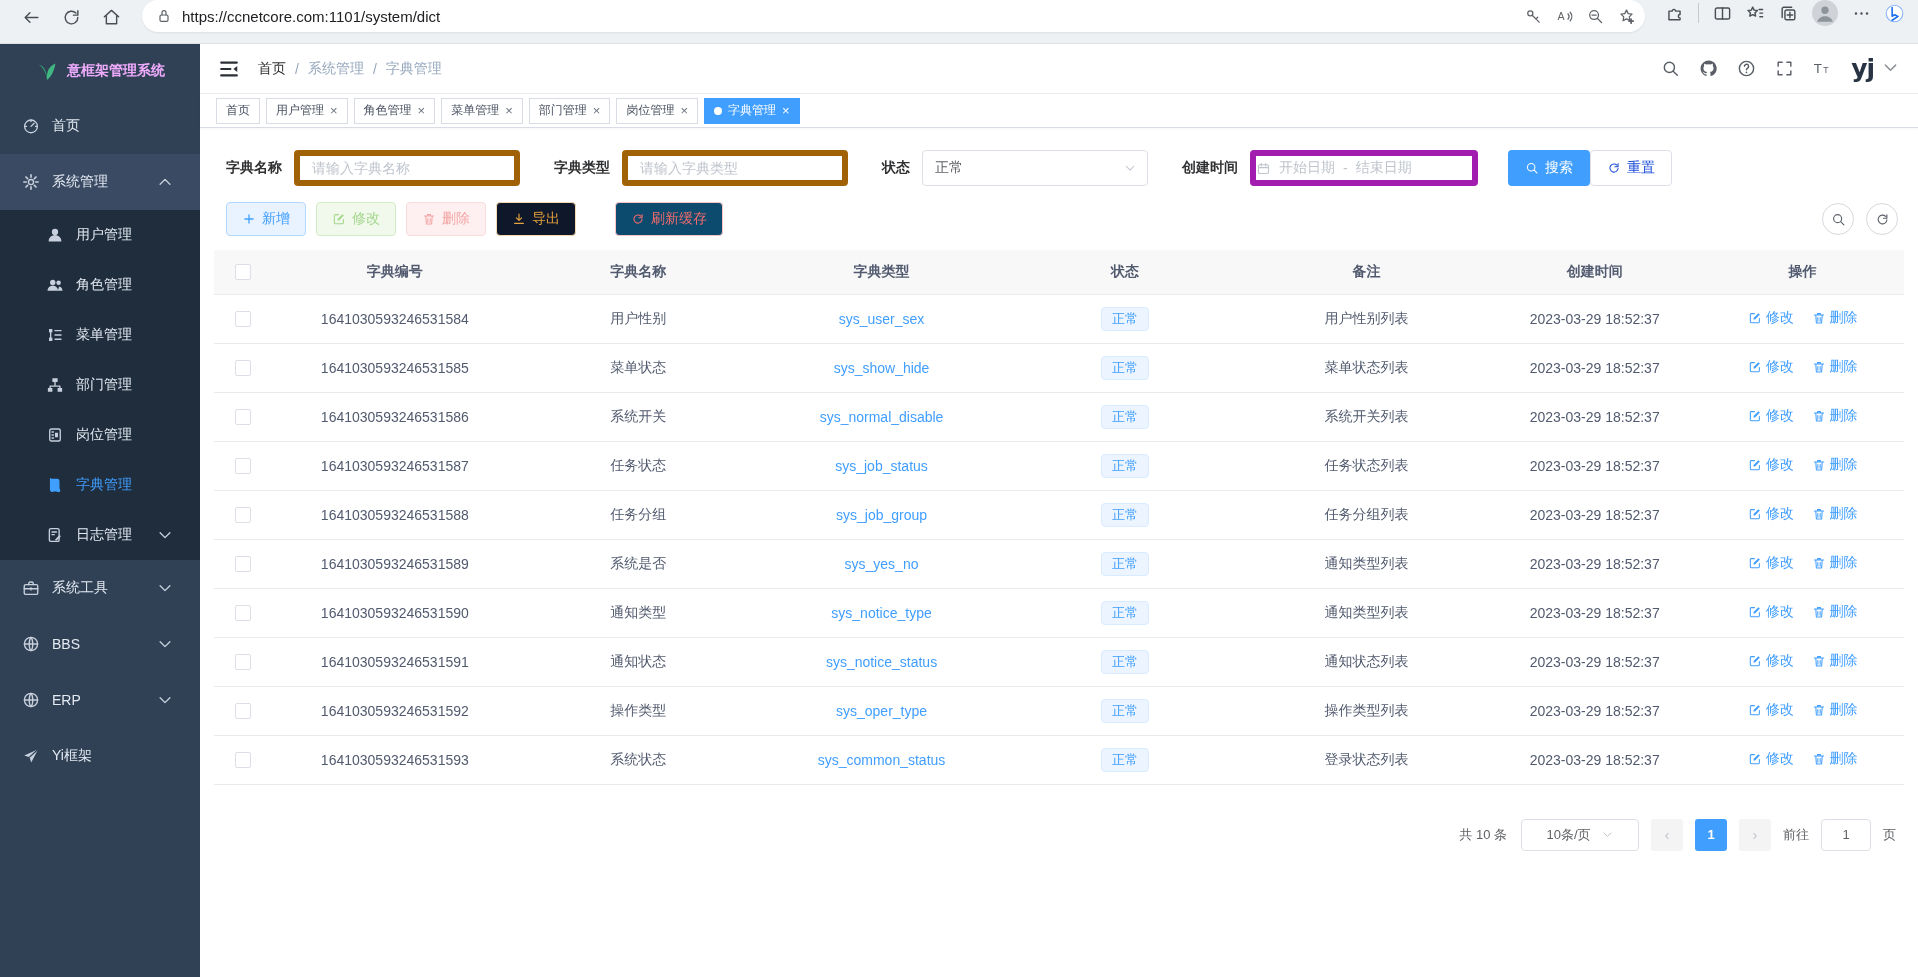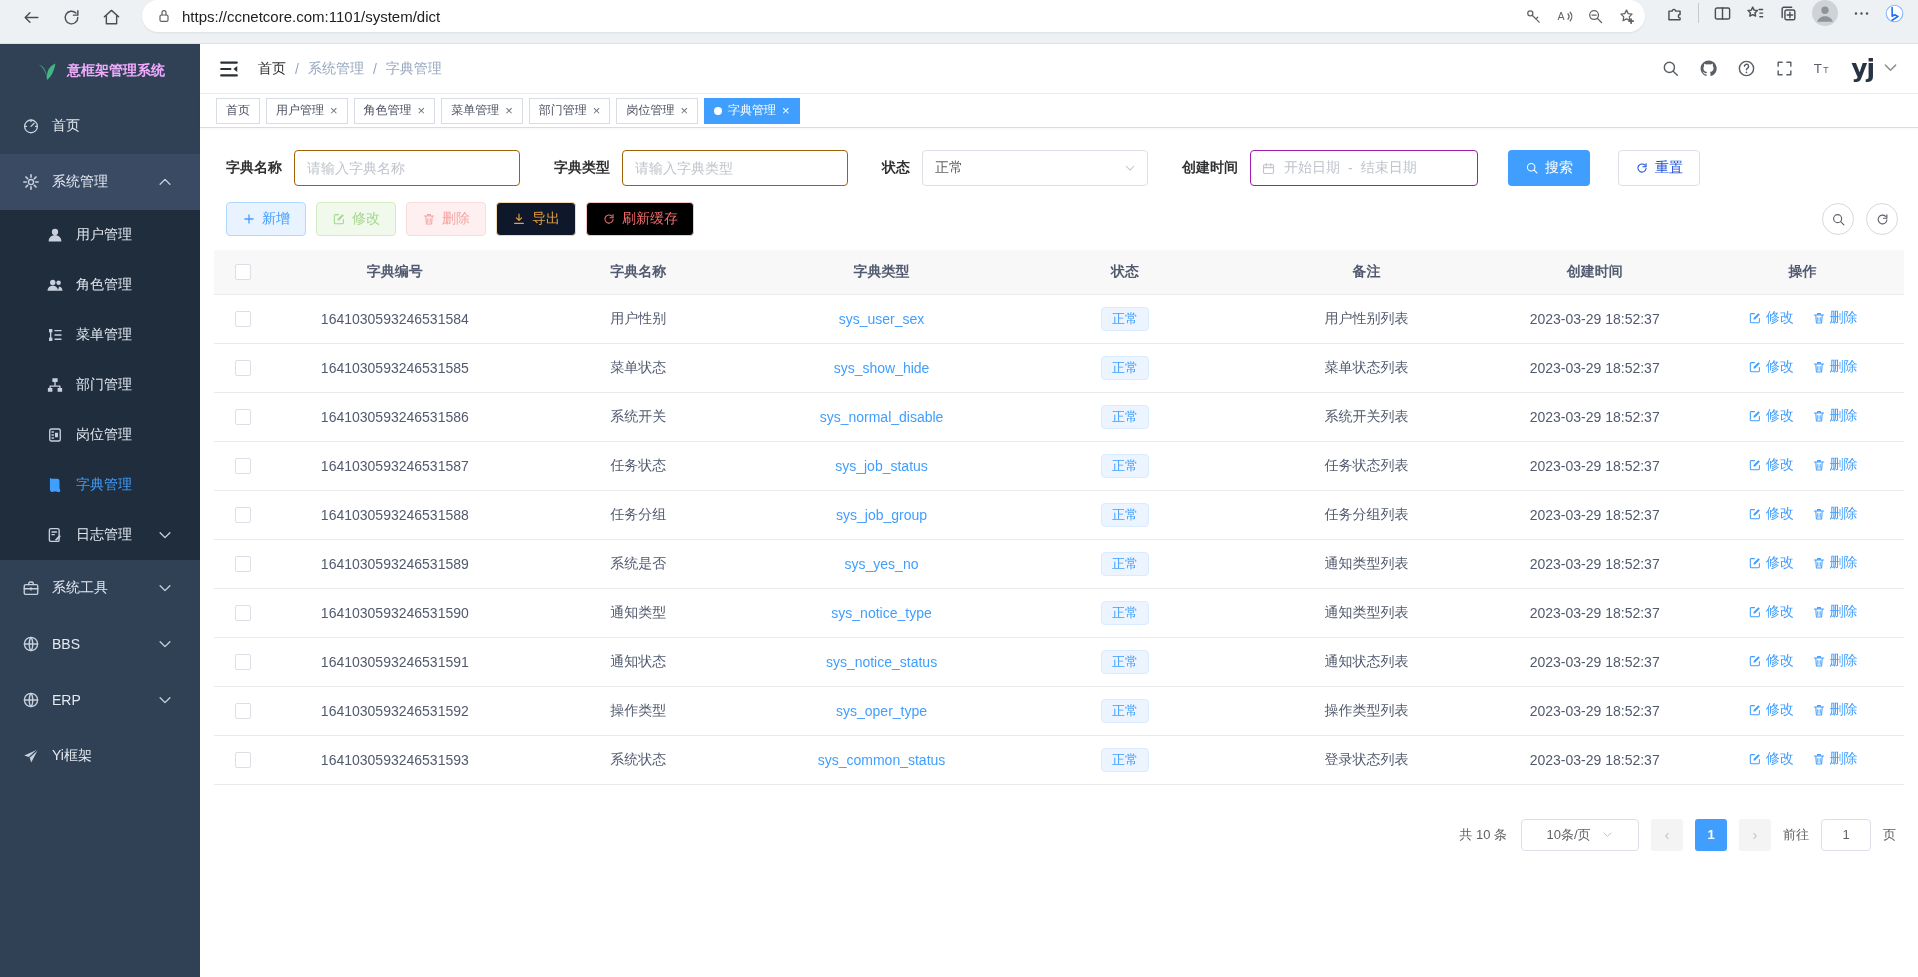--- a/index.html
+++ b/index.html
@@ -55,40 +55,40 @@
   .tags-view { height:34px; display:flex; align-items:center; gap:6px; padding:0 16px; border-bottom:1px solid #d8dce5; background:#fff; box-shadow:0 1px 3px rgba(0,0,0,.04); }
   .tag { display:inline-flex; align-items:center; height:26px; padding:0 9px; border:1px solid #d8dce5; background:#fff; color:#495060; font-size:12px; cursor:pointer; white-space:nowrap; }
   .tag .tag-close { margin-left:6px; font-size:13px; line-height:1; color:#6b7280; }
   .tag.active { background:#409eff; border-color:#409eff; color:#fff; }
   .tag.active::before { content:""; width:8px; height:8px; border-radius:50%; background:#fff; margin-right:6px; }
   .tag.active .tag-close { color:#fff; }
 
   
   .filter-row { display:flex; align-items:center; padding:22px 20px 0 26px; font-size:14px; color:#303133; }
   .f-label { font-weight:bold; margin-right:12px; white-space:nowrap; }
-  .f-input { width:226px; height:36px; border:1px solid #a16207; border-radius:4px; padding:0 12px; font-size:14px; color:#606266; font-family:inherit; margin-right:34px; }
+  .f-input { width:226px; height:36px; border:6px solid #a16207; border-radius:4px; padding:0 12px; font-size:14px; color:#606266; font-family:inherit; margin-right:34px; }
   .f-input::placeholder { color:#bfc4cc; }
   .f-select { width:226px; height:36px; border:1px solid #dcdfe6; border-radius:4px; padding:0 10px 0 12px; display:flex; align-items:center; color:#606266; margin-right:34px; cursor:pointer; }
   .f-select .sel-caret { margin-left:auto; width:14px; height:14px; color:#c0c4cc; }
-  .date-range { width:228px; height:36px; border:1px solid #a21caf; border-radius:4px; display:flex; align-items:center; padding:0 10px; color:#bfc4cc; gap:8px; margin-right:30px; }
+  .date-range { width:228px; height:36px; border:6px solid #a21caf; border-radius:4px; display:flex; align-items:center; padding:0 0; color:#bfc4cc; gap:8px; margin-right:30px; }
   .date-range .icon { width:15px; height:15px; color:#c0c4cc; }
   .btn { height:36px; border-radius:4px; display:inline-flex; align-items:center; justify-content:center; gap:6px; font-size:14px; cursor:pointer; border:1px solid transparent; padding:0 16px; white-space:nowrap; }
   .btn .icon { width:14px; height:14px; }
-  .btn-search { background:#409eff; color:#fff; margin-right:28px; }
+  .btn-search { background:#409eff; color:#fff; margin-right:0; }
   .btn-reset { background:#fff; color:#1d4ed8; border-color:#dcdfe6; }
 
   
   .toolbar { display:flex; align-items:center; padding:16px 20px 0 26px; }
   .tb-btn { height:34px; }
   .toolbar .btn { margin-right:10px; padding:0 15px; }
   .btn-add { background:#e8f3ff; border-color:#b3d8ff; color:#409eff; }
   .btn-edit { background:#f0f9eb; border-color:#d4ecc3; color:#a4d68c; }
   .btn-del { background:#fef0f0; border-color:#fbdada; color:#f4a4a4; }
   .btn-export { background:#0f172a; border-color:#f5dab1; color:#e6a23c; }
-  .btn-cache { background:#000000; border-color:#fbc4c4; color:#f56c6c; }
+  .btn-cache { background:#0c4a6e; border-color:#fbc4c4; color:#f56c6c;margin-left:29px; }
   .toolbar-right { margin-left:auto; display:flex; gap:12px; }
   .circle-btn { width:32px; height:32px; border:1px solid #d6d9de; border-radius:50%; display:flex; align-items:center; justify-content:center; color:#5a5e66; cursor:pointer; background:#fff; }
   .circle-btn .icon { width:15px; height:15px; }
 
   
   .dict-table { width:calc(100% - 28px); margin:14px 14px 0; border-collapse:collapse; table-layout:fixed; font-size:14px; }
   .dict-table th { background:#f8f8f9; color:#515a6e; font-weight:bold; height:44px; border-bottom:1px solid #e8eaec; text-align:center; }
   .dict-table td { height:49px; border-bottom:1px solid #e8eaec; color:#515a6e; text-align:center; }
   .cbx { width:16px; height:16px; border:1px solid #dcdfe6; border-radius:2px; background:#fff; display:inline-block; vertical-align:middle; cursor:pointer; }
   .dict-link { color:#409eff; cursor:pointer; }

